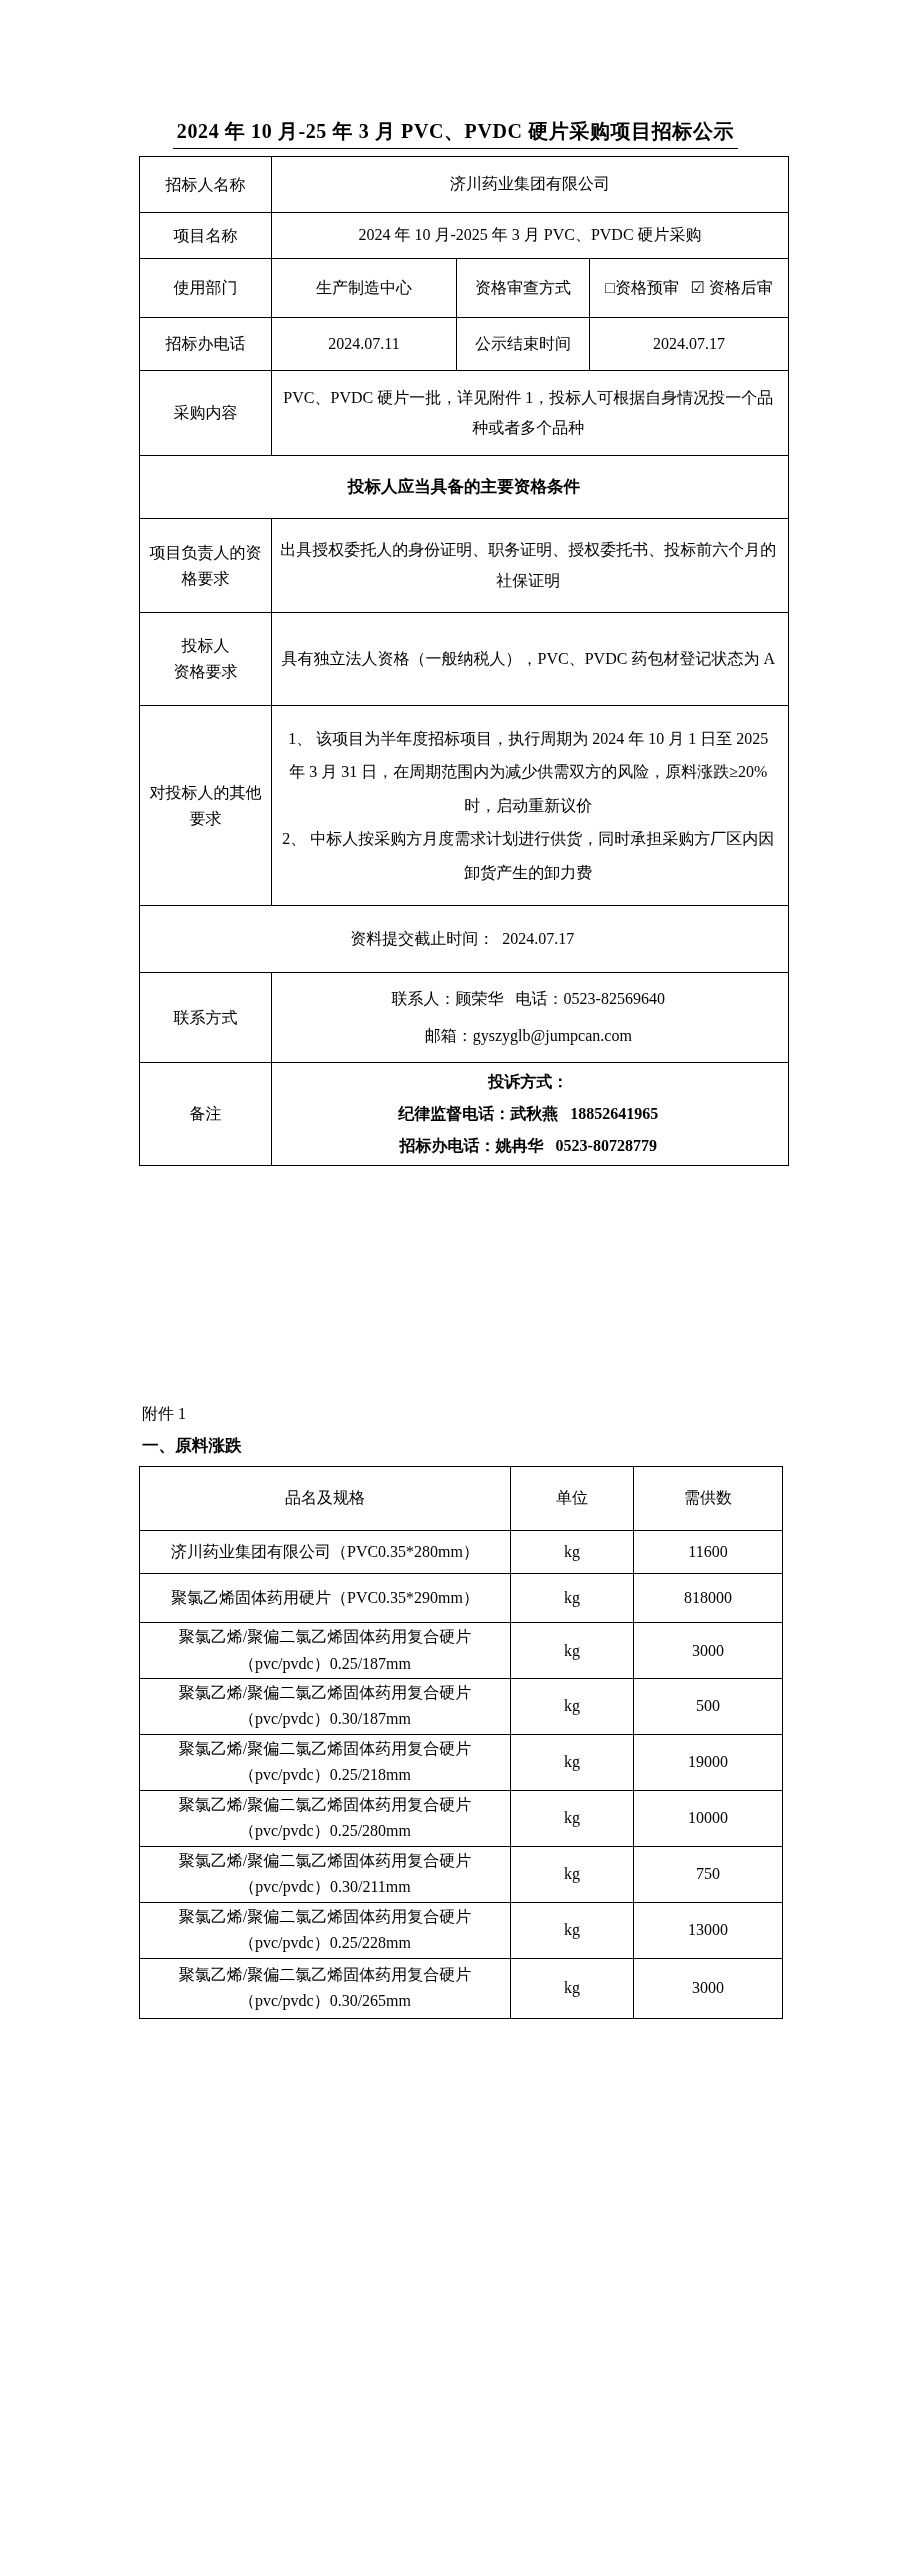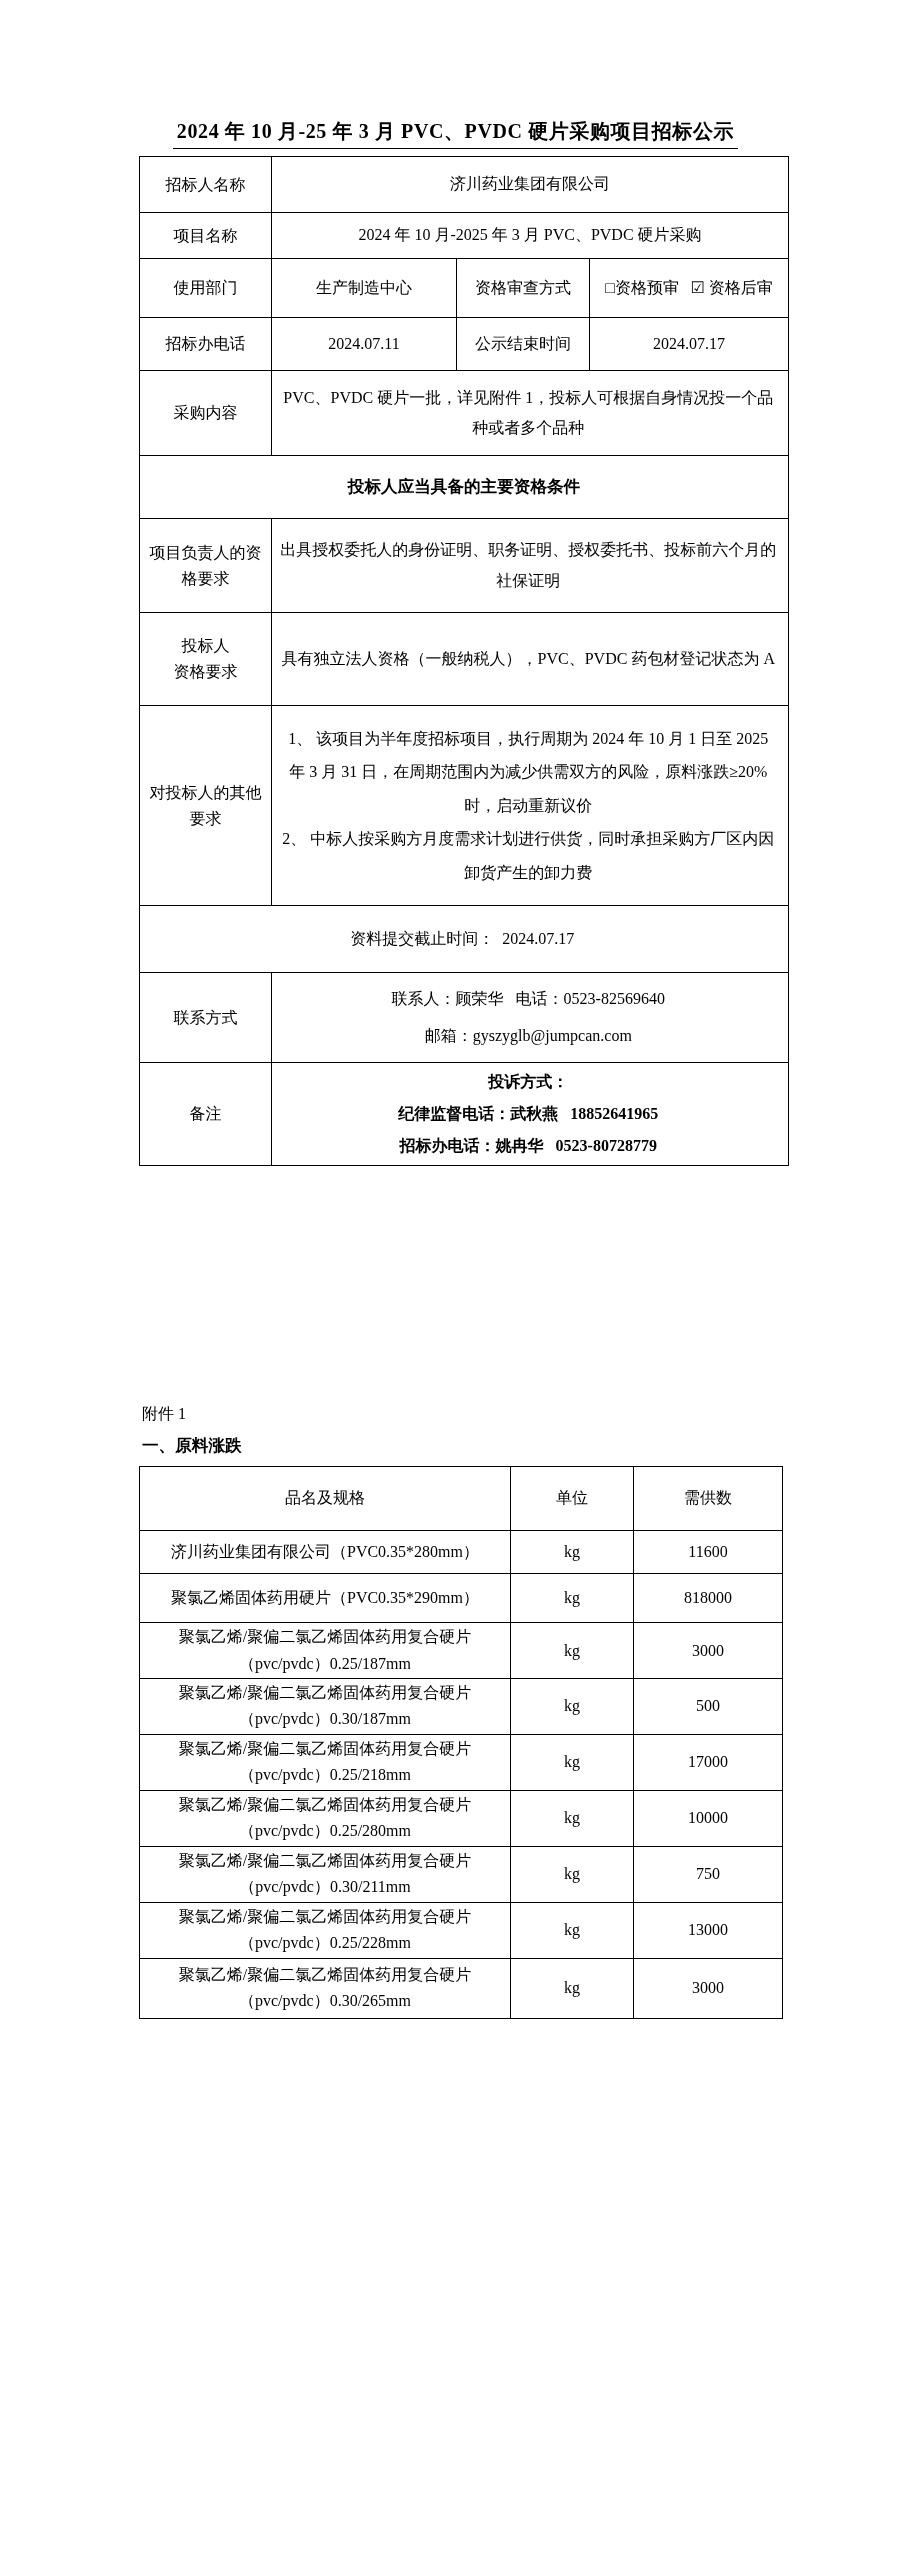--- a/index.html
+++ b/index.html
@@ -193,21 +193,21 @@
         </td>
     <td class="center">kg</td>
     <td class="center">500</td>
   </tr>
   <tr style="height:56px">
     <td class="name">
           <div>聚氯乙烯/聚偏二氯乙烯固体药用复合硬片</div>
           <div>（pvc/pvdc）0.25/218mm</div>
         </td>
     <td class="center">kg</td>
-    <td class="center">17000</td>
+    <td class="center">19000</td>
   </tr>
   <tr style="height:53px">
     <td class="name">
           <div>聚氯乙烯/聚偏二氯乙烯固体药用复合硬片</div>
           <div>（pvc/pvdc）0.25/280mm</div>
         </td>
     <td class="center">kg</td>
     <td class="center">10000</td>
   </tr>
   <tr style="height:54px">

